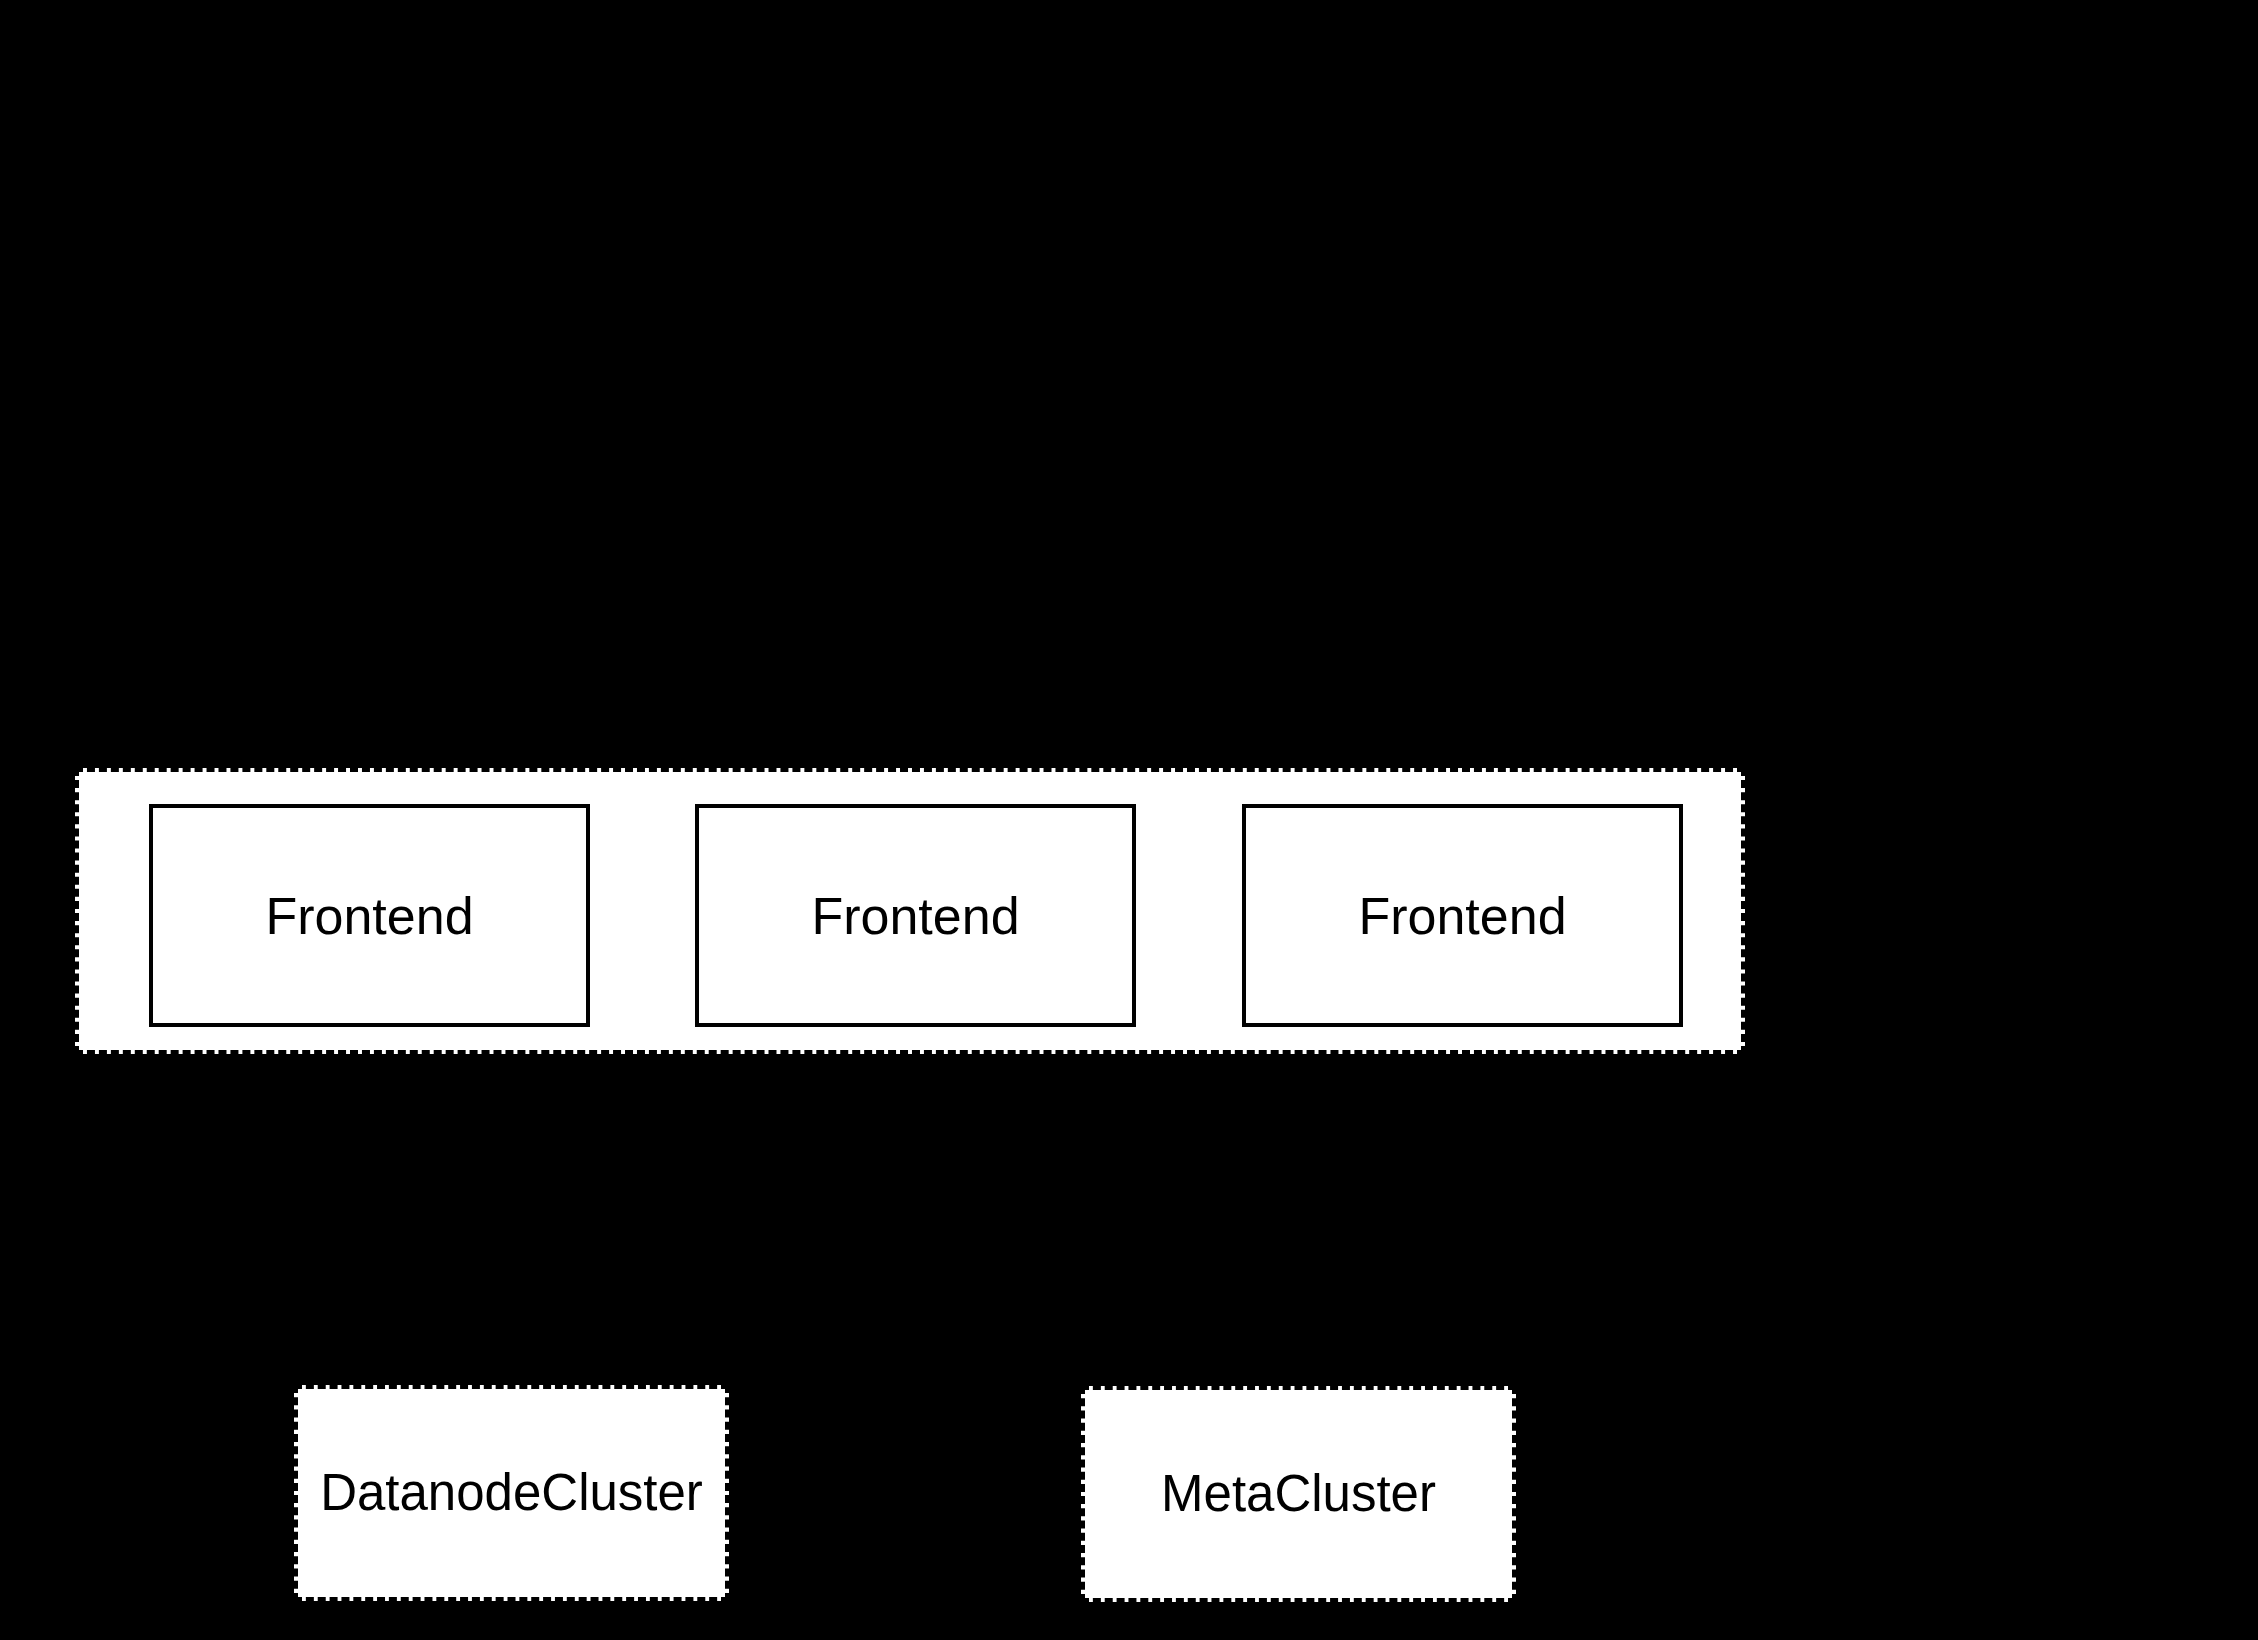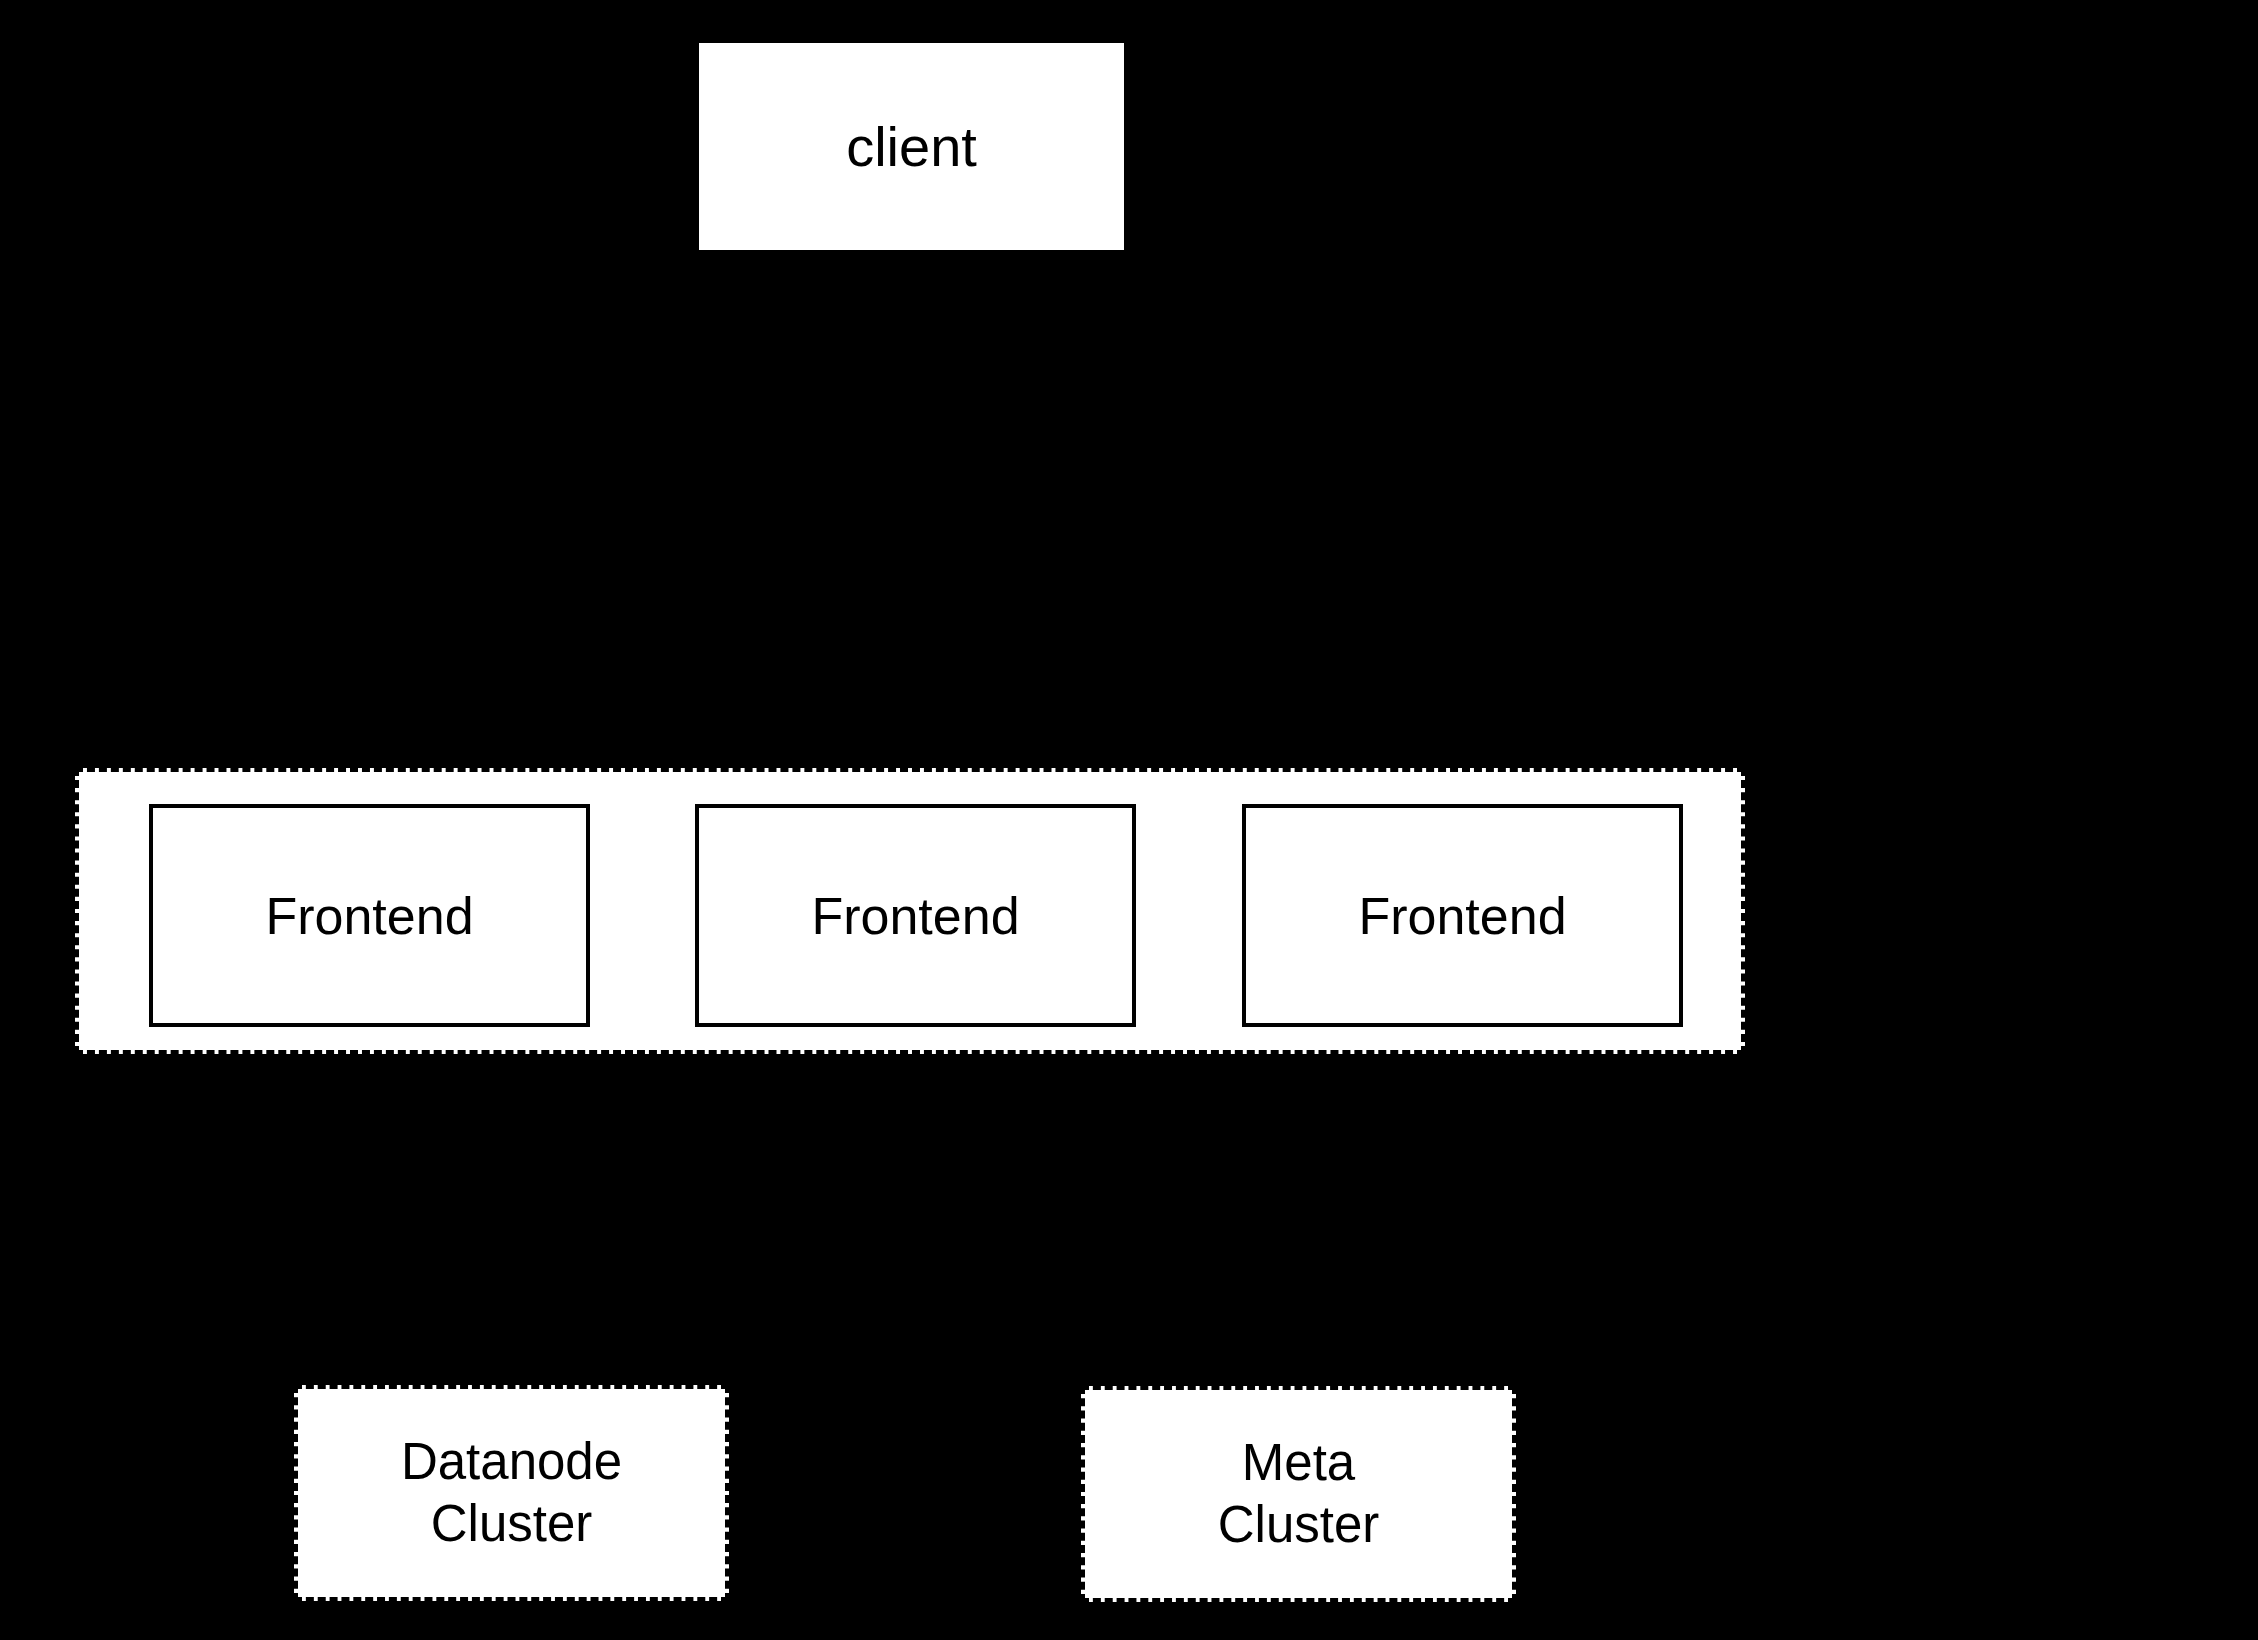--- a/index.html
+++ b/index.html
@@ -51,33 +51,29 @@
     font-size: 52px;
   }
   .frontend-1 { left: 70px; }
   .frontend-2 { left: 616px; }
   .frontend-3 { left: 1163px; }
 
   .cluster-node {
     width: 435px; height: 216px;
     font-size: 51px;
     line-height: 1.22;
-    flex-direction: column;
   }
   .datanode-cluster { left: 294px; top: 1385px; }
   .meta-cluster     { left: 1081px; top: 1386px; }
 </style>
 </head>
 <body>
 
 <div class="canvas">
 
-  <div class="node solid-border client-node">
-    <span>client</span>
-  </div>
 
 
   <div class="frontend-group dashed-border">
     <div class="node solid-border frontend-node frontend-1">
       <span>Frontend</span>
     </div>
     <div class="node solid-border frontend-node frontend-2">
       <span>Frontend</span>
     </div>
     <div class="node solid-border frontend-node frontend-3">

